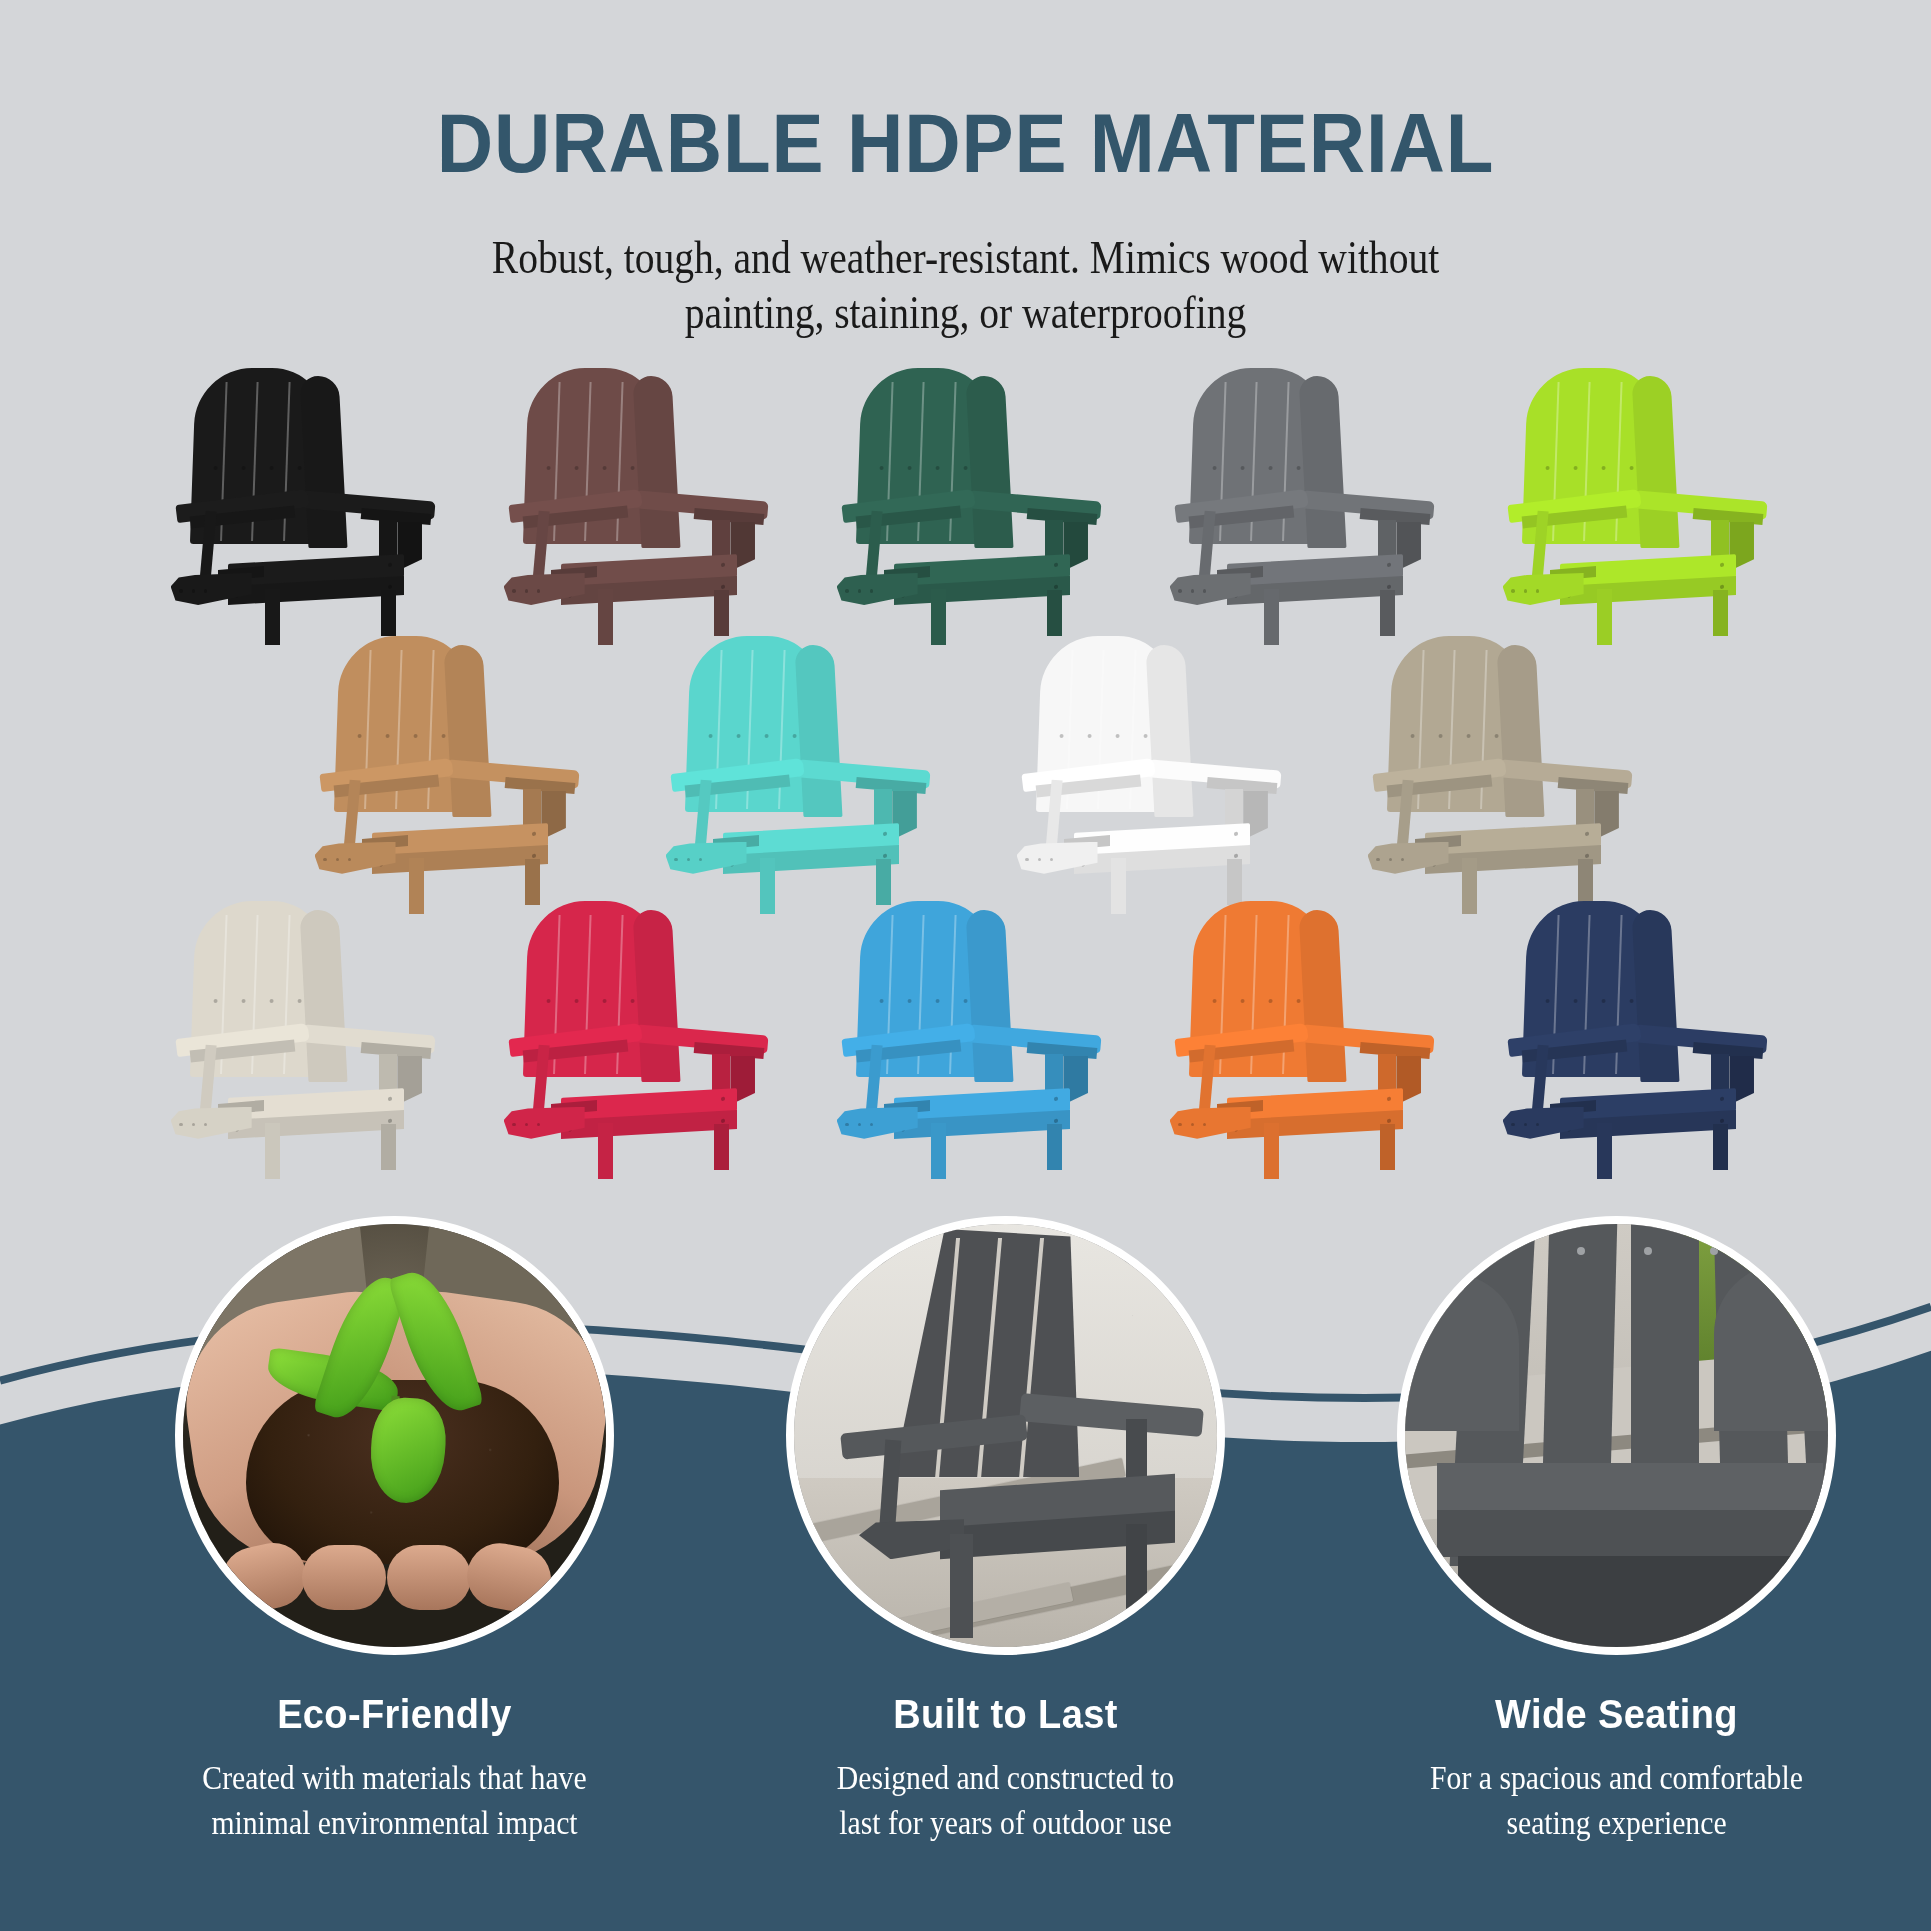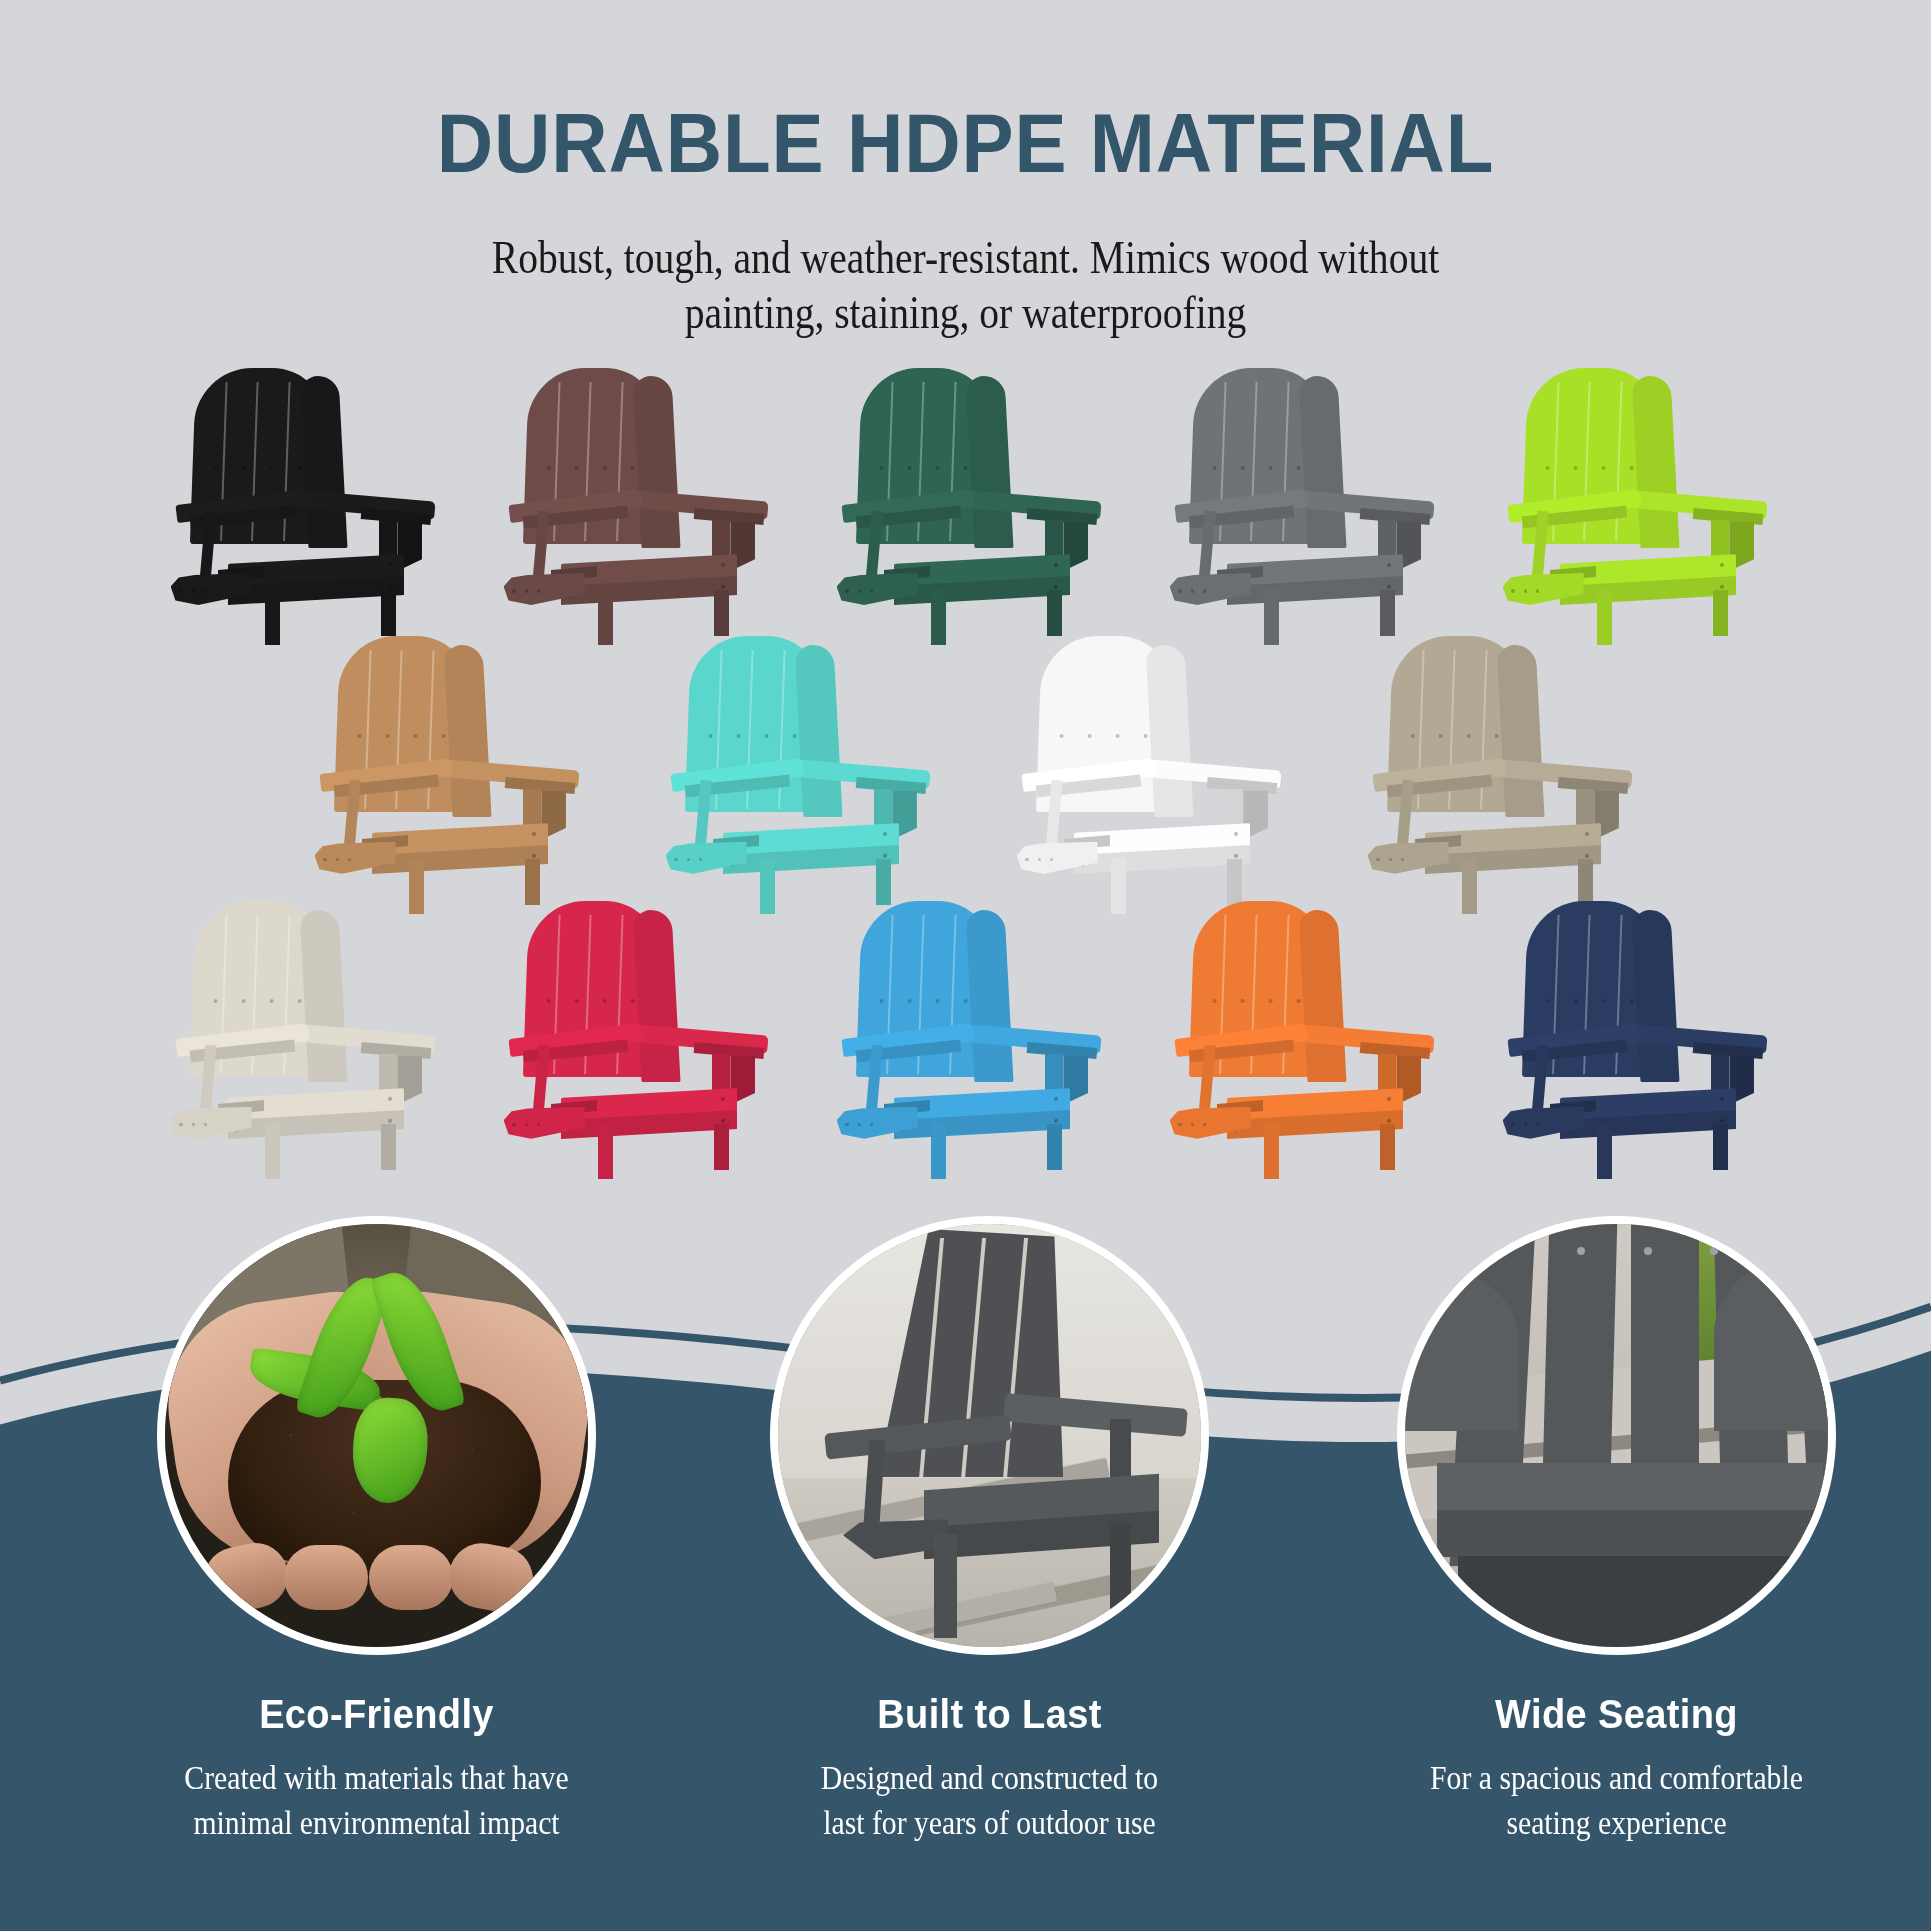--- a/index.html
+++ b/index.html
@@ -168,22 +168,22 @@
 
   
   .wave-wrap { position:absolute; left:0; top:1277px; width:1931px; height:654px; }
   .wave-wrap svg { display:block; width:1931px; height:654px; }
 
   
   .features { position:absolute; left:0; top:1216px; width:1931px; height:715px; }
   .feature {
     position:absolute; top:0; width:579px; text-align:center;
   }
-  .feature.f1 { left:87px; }
-  .feature.f2 { left:700px; }
+  .feature.f1 { left:105px; }
+  .feature.f2 { left:716px; }
   .feature.f3 { left:1327px; }
 
   .circle {
     width:439px; height:439px; border-radius:50%;
     margin:0 auto;
     border:8px solid #ffffff;
     overflow:hidden;
     position:relative;
     background:#8d8f92;
   }

